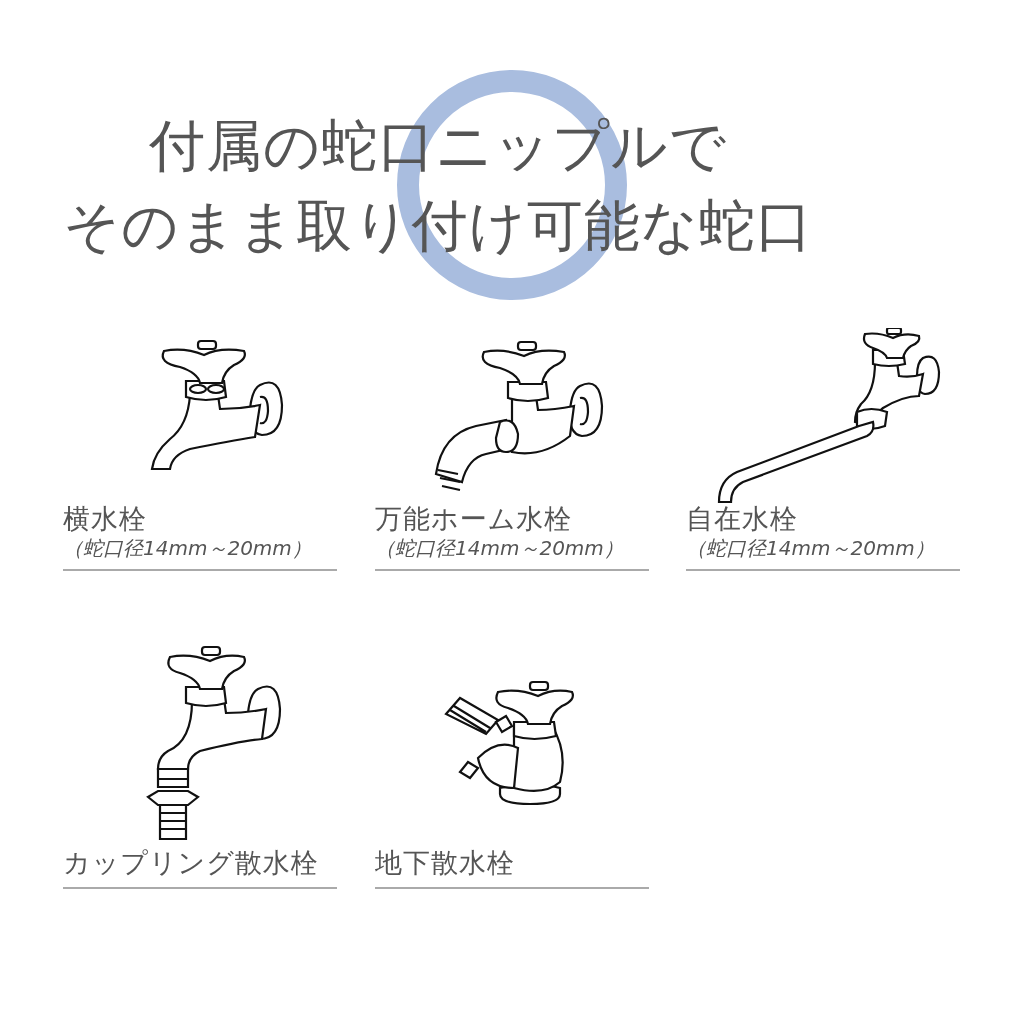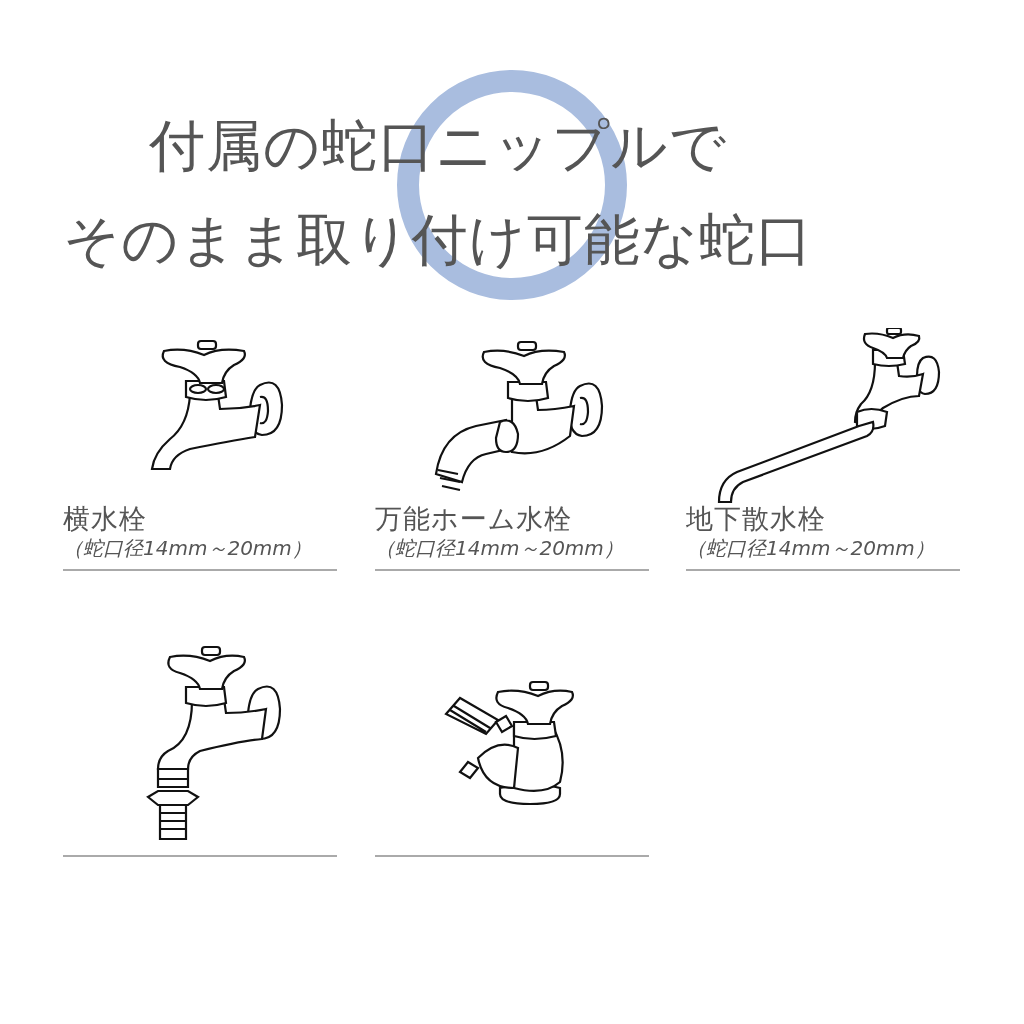--- a/index.html
+++ b/index.html
@@ -3,21 +3,21 @@
 <meta charset="utf-8">
 <style>
   html, body { margin: 0; padding: 0; background: #ffffff; }
   body { width: 1024px; height: 1024px; position: relative; overflow: hidden;
          font-family: "DejaVu Sans", "Liberation Sans", sans-serif; color: #555555; }
   .ring { position: absolute; left: 397px; top: 70px; width: 186px; height: 186px;
           border: 22px solid #a9bddf; border-radius: 50%; }
   .headline { position: absolute; left: 0; width: 876px; text-align: center;
               font-size: 56px; line-height: 1; color: #555555; letter-spacing: 1px; }
   .h1 { top: 118px; }
-  .h2 { top: 212px; }
+  .h2 { top: 198px; }
   .item { position: absolute; width: 274px; text-align: left; }
   .item .name { font-size: 27px; line-height: 32px; color: #555555; letter-spacing: 1px; }
   .item .size { font-size: 20px; line-height: 26px; color: #555555; font-style: italic; }
   .item .rule { height: 2px; background: #aaaaaa; margin-top: 8px; }
   .art { position: absolute; }
   svg path, svg ellipse, svg rect, svg circle, svg line { vector-effect: non-scaling-stroke; }
 </style>
 </head>
 <body>
 
@@ -84,22 +84,24 @@
   <div class="name">横水栓</div>
   <div class="size">（蛇口径14mm～20mm）</div>
   <div class="rule"></div>
 </div>
 <div class="item" style="left:375px;top:503px">
   <div class="name">万能ホーム水栓</div>
   <div class="size">（蛇口径14mm～20mm）</div>
   <div class="rule"></div>
 </div>
 <div class="item" style="left:686px;top:503px">
-  <div class="name">地下散水栓</div>
+  <div class="name">自在水栓</div>
   <div class="size">（蛇口径14mm～20mm）</div>
   <div class="rule"></div>
 </div>
 <div class="item" style="left:63px;top:847px">
+  <div class="name">カップリング散水栓</div>
   <div class="rule"></div>
 </div>
 <div class="item" style="left:375px;top:847px">
+  <div class="name">地下散水栓</div>
   <div class="rule"></div>
 </div>
 
 </body></html>

